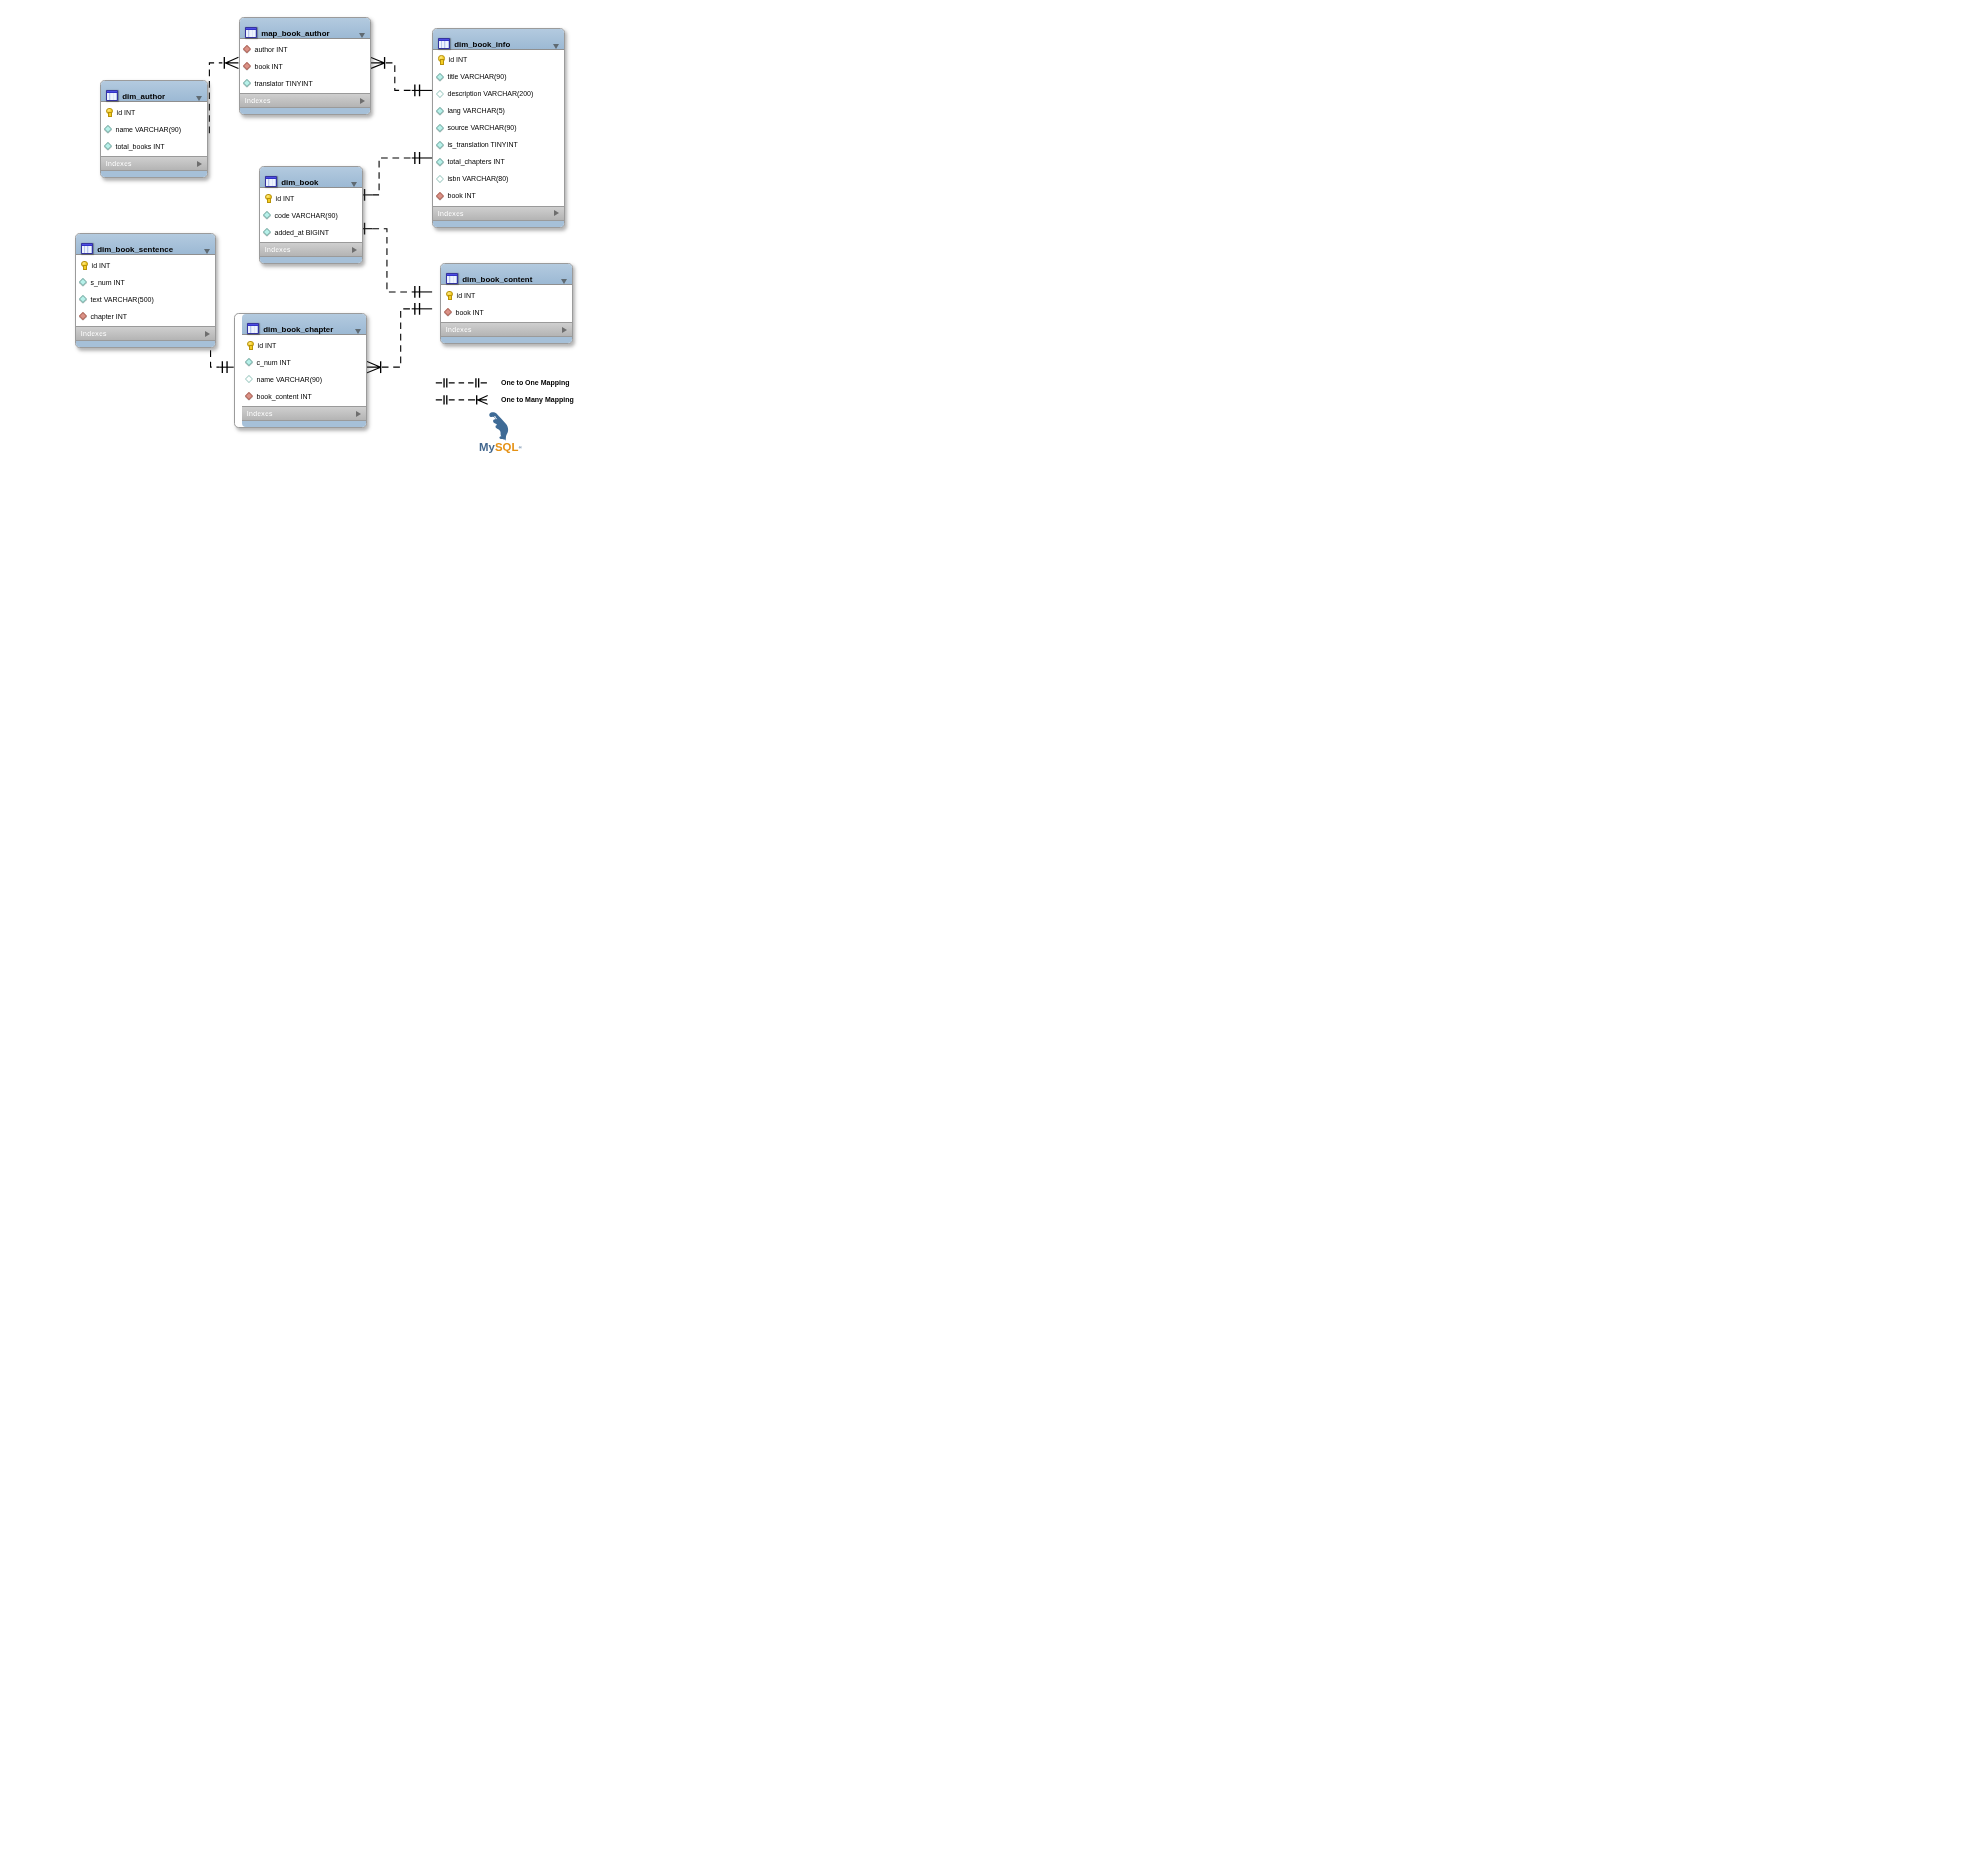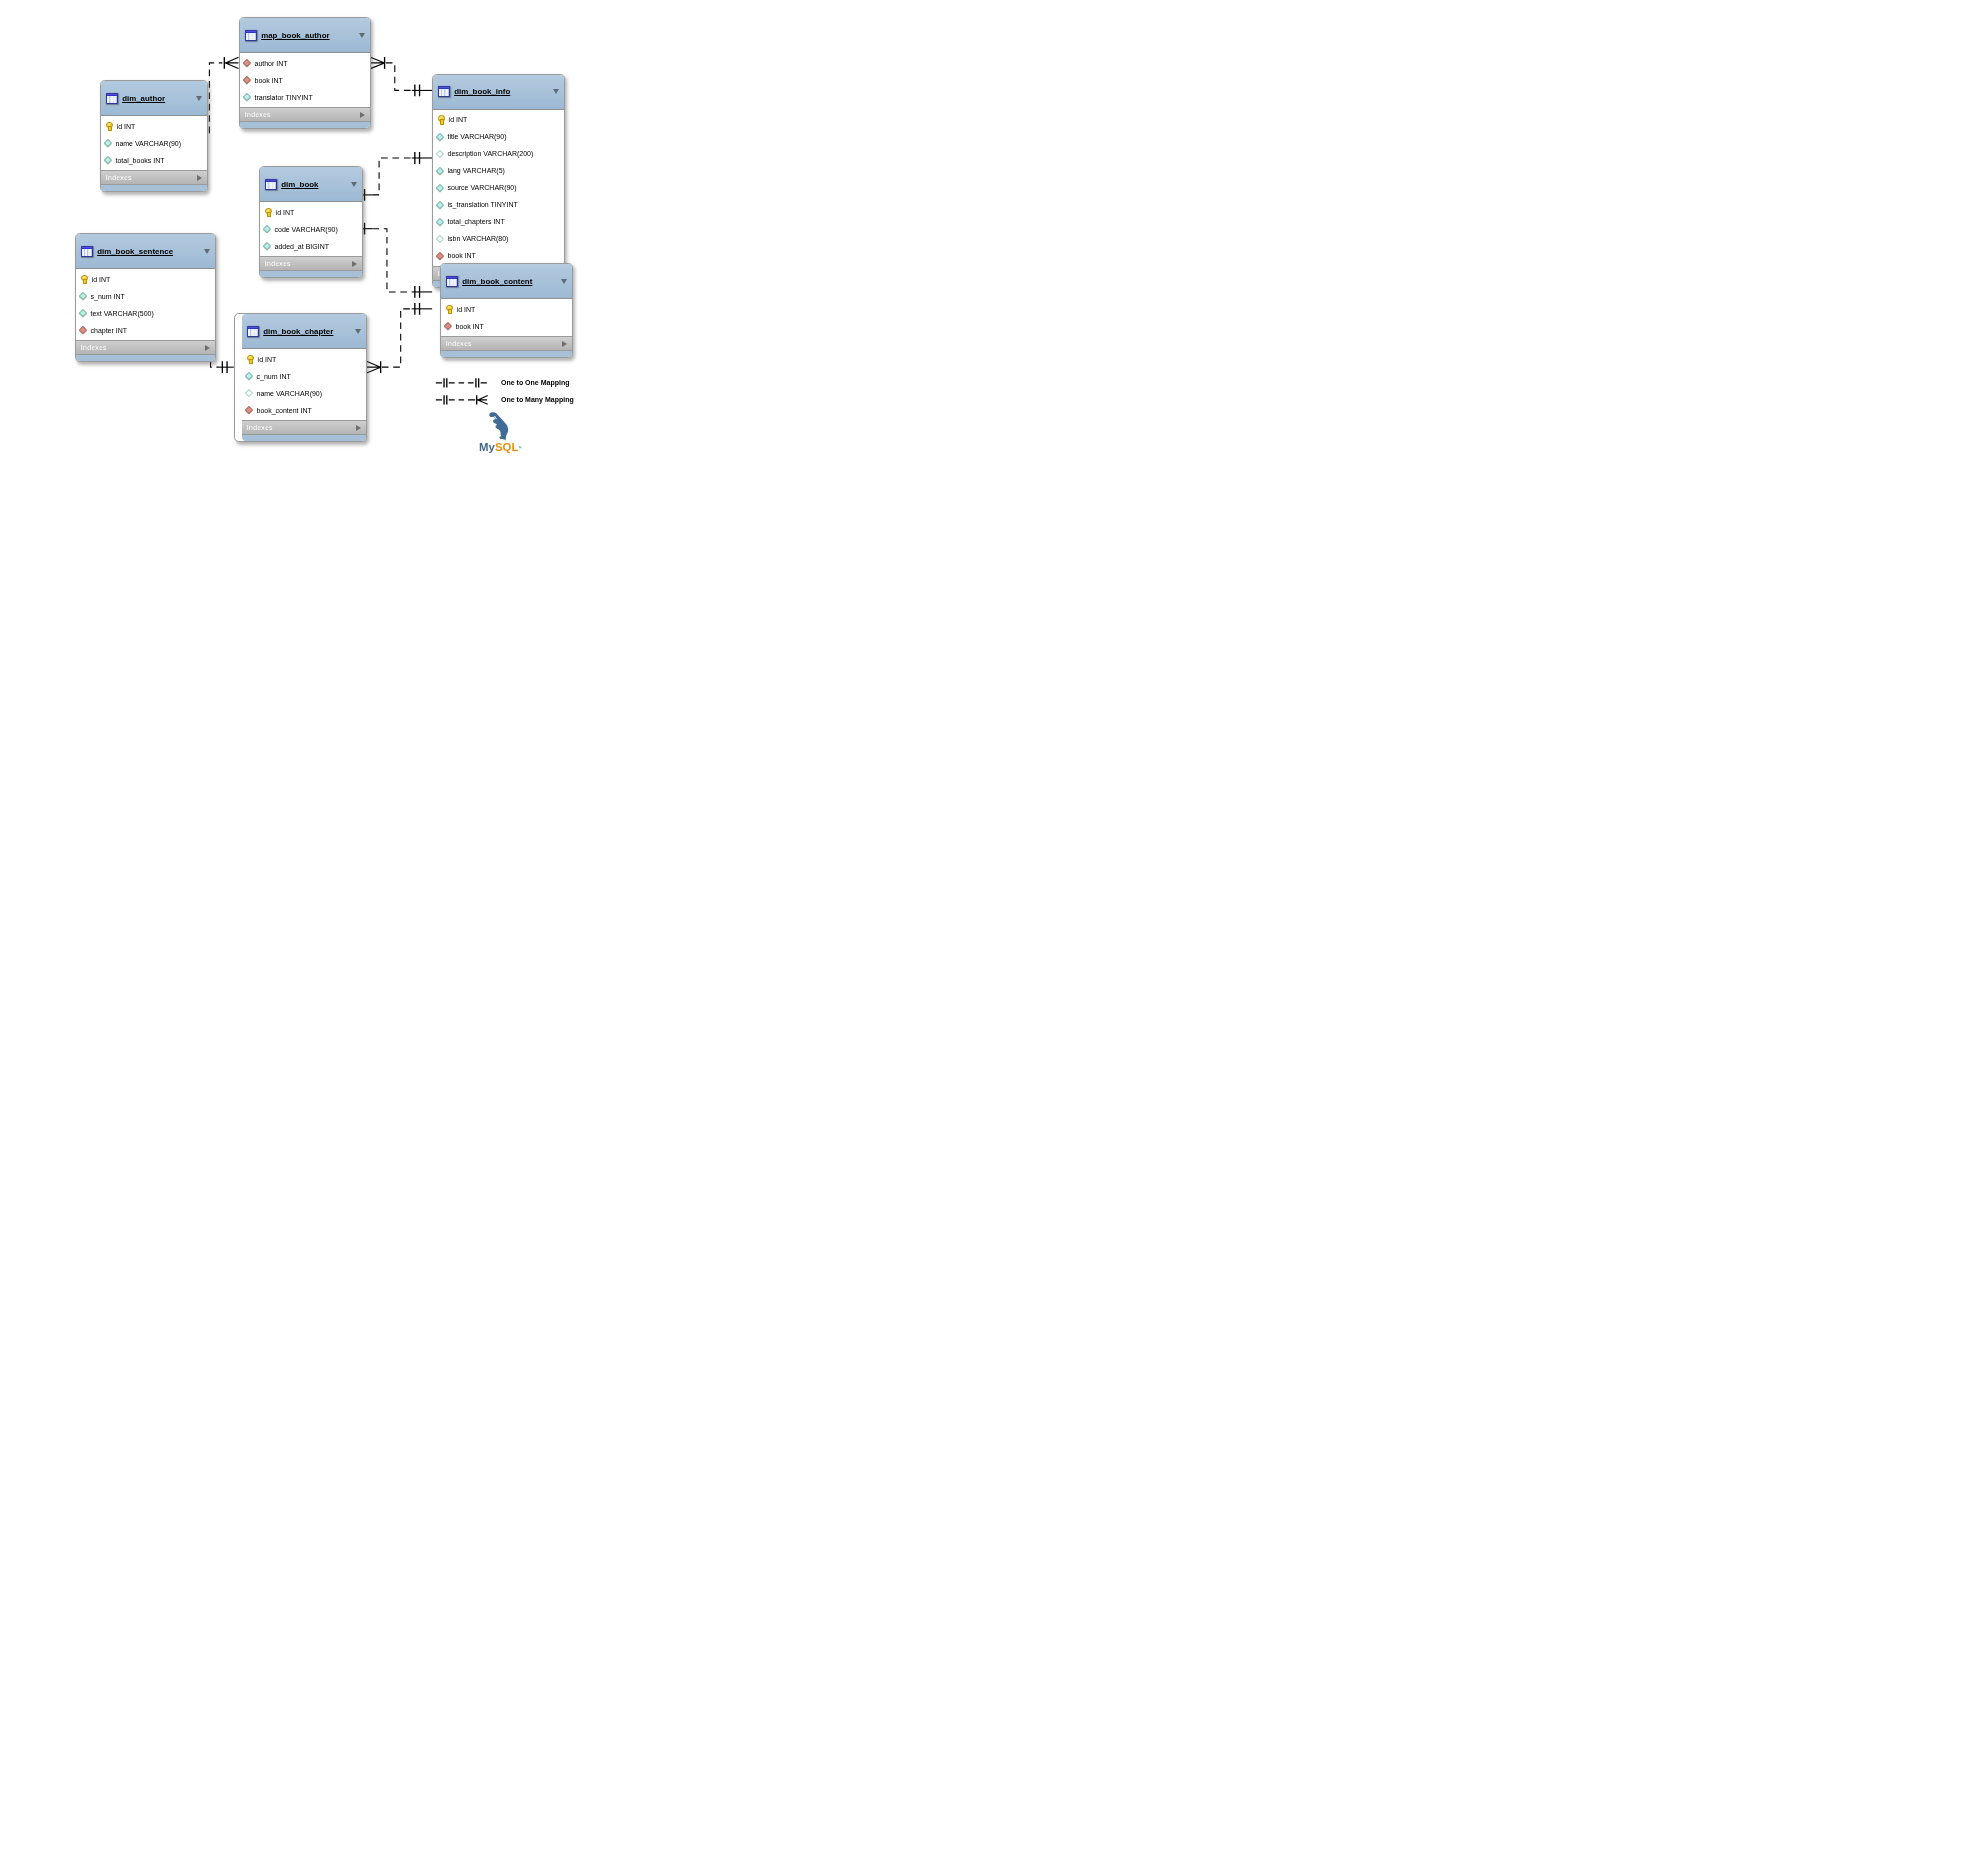--- a/index.html
+++ b/index.html
@@ -2,23 +2,23 @@
 <html style="font-size:6.3px"><head>
 <meta charset="utf-8">
 <style>
   html,body{margin:0;padding:0;background:#ffffff;}
   .canvas{position:relative;width:625px;height:468px;background:#ffffff;
           font-family:"Liberation Sans",sans-serif;overflow:hidden;}
 
   
   .tbl{position:absolute;box-sizing:border-box;border:0.8px solid #9b9b9b;border-radius:4.7px;
        background:#fff;box-shadow:2px 2.4px 3.5px rgba(90,90,90,.45);}
-  .tbl-header{display:flex;align-items:center;gap:3.9px;height:35px;padding:0 4.7px;
+  .tbl-header{display:flex;align-items:flex-end;gap:3.9px;height:21px;padding:0 4.7px;
        background:linear-gradient(#b3cadf,#9cb9d4);border-bottom:0.8px solid #8f8f8f;
-       border-radius:3.9px 3.9px 0 0;box-sizing:border-box;text-decoration:underline;}
+       border-radius:3.9px 3.9px 0 0;box-sizing:border-box;}
   .tbl-title{flex:1;font-size:7.9px;font-weight:bold;color:#000;white-space:nowrap;}
   .caret-down{width:0;height:0;border-left:3.9px solid transparent;border-right:3.9px solid transparent;
        border-top:5.1px solid #5f6a72;}
   .tbl-body{padding:1.6px 0;background:#fff;}
   .col-row{display:flex;align-items:center;gap:4.3px;height:17px;padding:0 4.3px;
        font-size:7px;color:#000;white-space:nowrap;}
   .indexes-bar{display:flex;align-items:center;height:14px;padding:0 4.7px;
        background:linear-gradient(#cfcfcf,#b4b4b4);border-top:0.8px solid #9a9a9a;
        color:#fff;font-weight:bold;font-size:7px;text-shadow:0 0.4px 0.4px rgba(80,80,80,.6);
        box-sizing:border-box;}
@@ -144,21 +144,21 @@
         <span>translator TINYINT</span>
       </div>
     </div>
     <div class="indexes-bar">
       <span>Indexes</span>
       <span class="caret-right"></span>
     </div>
     <div class="tbl-strip"></div>
   </div>
 
-  <div class="tbl" style="left:432px;top:27.5px;width:133px;margin-top:46px;">
+  <div class="tbl" style="left:432px;top:27.5px;width:133px;">
     <div class="tbl-header">
       <span class="tbl-icon">
           <span class="tbl-icon-bar"></span>
           <span class="tbl-icon-grid"></span>
         </span>
       <span class="tbl-title">dim_book_info</span>
       <span class="caret-down"></span>
     </div>
     <div class="tbl-body">
       <div class="col-row">

